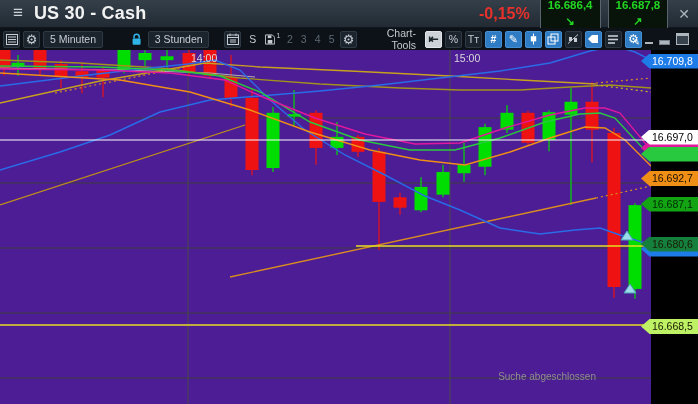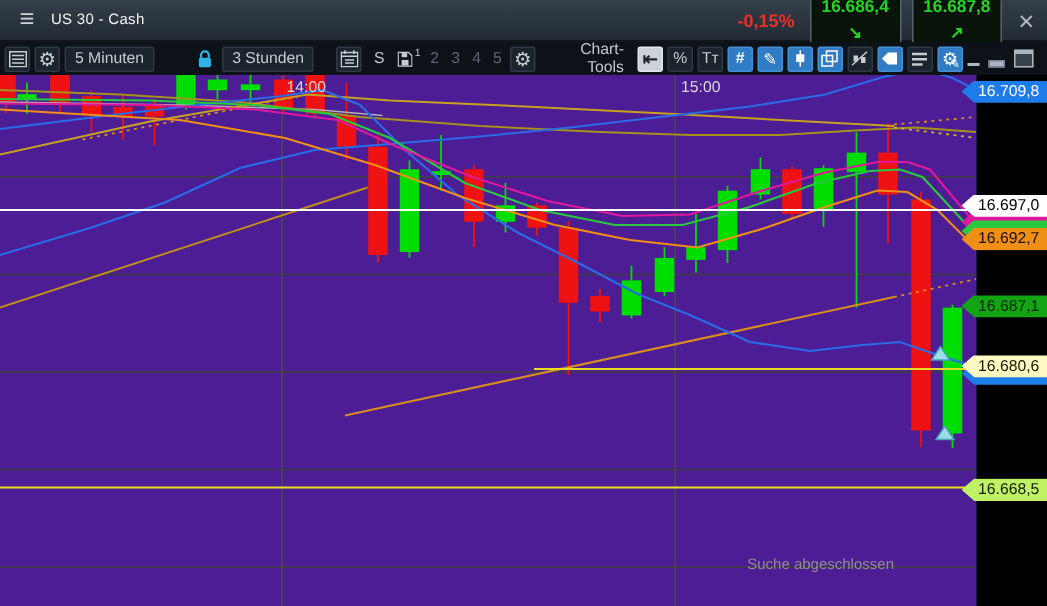--- a/index.html
+++ b/index.html
@@ -3,23 +3,23 @@
 <meta charset="utf-8">
 <style>
   html,body{margin:0;padding:0;background:#000;}
   .stage{position:relative;width:698px;height:404px;background:#000;overflow:hidden;
          font-family:"Liberation Sans",sans-serif;-webkit-font-smoothing:antialiased;}
   
   .titlebar{position:absolute;top:0;left:0;right:0;height:28px;box-sizing:border-box;
     background:linear-gradient(#343f4a,#222b34);border-bottom:1px solid #10161d;
     display:flex;align-items:center;padding:0 6px;}
   .hamburger{font-size:17px;color:#cdd3d8;margin:0 11px 2px 7px;cursor:pointer;}
-  .tb-title{color:#f2f2f2;font-weight:normal;font-size:10px;letter-spacing:.2px;}
+  .tb-title{color:#f2f2f2;font-weight:bold;font-size:18px;letter-spacing:.2px;}
   .spacer{flex:1;}
-  .change{color:#e8312a;font-weight:bold;font-size:12px;margin-right:10px;}
+  .change{color:#e8312a;font-weight:bold;font-size:16px;margin-right:10px;}
   .pricebox{display:flex;align-items:center;gap:4px;background:#081409;border:1px solid #59636d;
     border-radius:3px;color:#22d622;font-weight:bold;font-size:11.5px;padding:2px 7px;margin-right:7px;flex-direction:column;}
   .pricebox .arr{font-size:11px;}
   .closex{color:#aeb6bd;font-size:14px;margin:0 2px 0 3px;cursor:pointer;}
   
   .toolbar{position:absolute;top:28px;left:0;right:0;height:22px;background:#0d1218;
     display:flex;align-items:center;gap:3px;padding:0 3px;box-sizing:border-box;}
   .tb-btn{height:17px;min-width:17px;display:flex;align-items:center;justify-content:center;
     background:#1b232d;border:1px solid #2f3944;border-radius:2px;color:#c6ccd2;
     font-size:10.5px;box-sizing:border-box;cursor:pointer;}
@@ -277,19 +277,19 @@
       </div>
     <div class="status">Suche abgeschlossen</div>
   </div>
 
   <div id="pricetags">
       <div class="pricetag" style="top: 140.5px; background: rgb(224, 24, 157); color: rgb(255, 255, 255);"></div>
       <div class="pricetag" style="top: 146.5px; background: rgb(40, 201, 62); color: rgb(255, 255, 255);"></div>
       <div class="pricetag" style="top: 241.5px; background: rgb(30, 124, 232); color: rgb(255, 255, 255);"></div>
       <div class="pricetag" style="top: 53.5px; background: rgb(30, 124, 232); color: rgb(255, 255, 255);">16.709,8</div>
       <div class="pricetag" style="top: 129.5px; background: rgb(255, 255, 255); color: rgb(0, 0, 0);">16.697,0</div>
-      <div class="pricetag" style="top: 152px; background: rgb(239, 143, 22); color: rgb(26, 13, 0);">16.692,7</div>
+      <div class="pricetag" style="top: 171px; background: rgb(239, 143, 22); color: rgb(26, 13, 0);">16.692,7</div>
       <div class="pricetag" style="top: 196.5px; background: rgb(18, 164, 18); color: rgb(0, 43, 0);">16.687,1</div>
-      <div class="pricetag" style="top: 236.5px; background: #fef9c3; color: rgb(26, 26, 0);">16.680,6</div>
+      <div class="pricetag" style="top: 236.5px; background: #15803d; color: rgb(26, 26, 0);">16.680,6</div>
       <div class="pricetag" style="top: 319px; background: #bef264; color: rgb(26, 26, 0);">16.668,5</div>
     </div>
 
 </div>
 
 </body></html>

